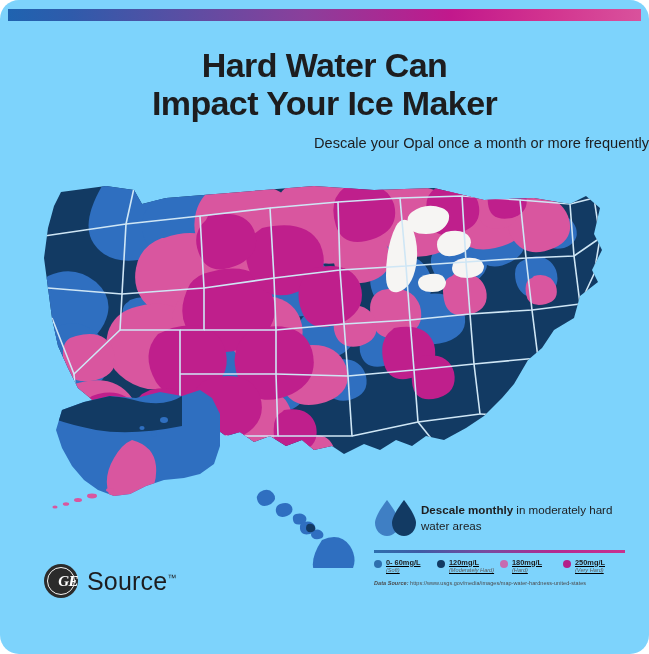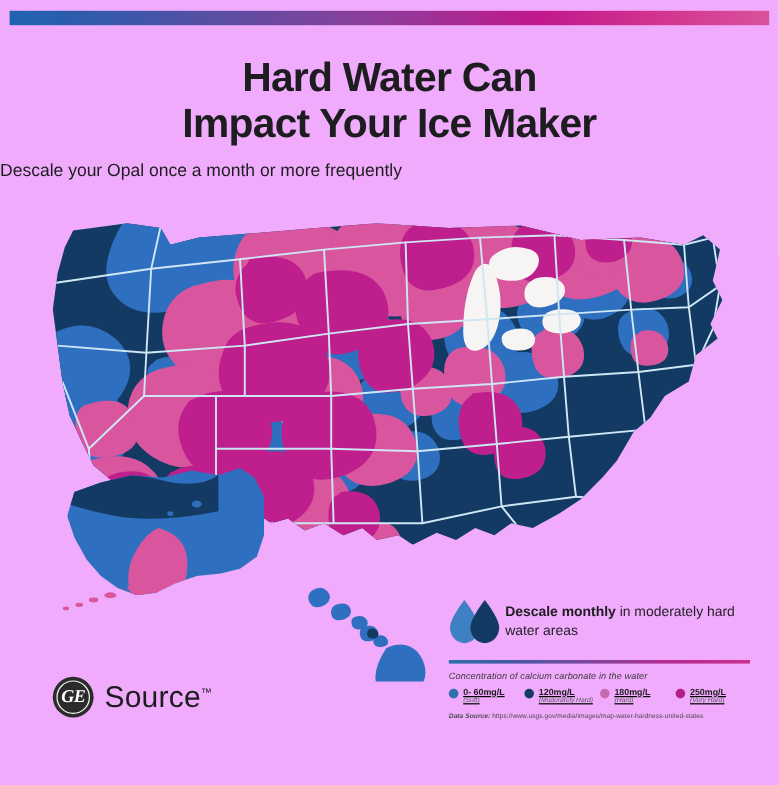--- a/index.html
+++ b/index.html
@@ -3,62 +3,63 @@
 <meta charset="utf-8">
 <style>
   * { margin:0; padding:0; box-sizing:border-box; }
   html,body{ background:#ffffff; }
   body{
     font-family:"Liberation Sans", sans-serif;
     width:649px; height:654px; overflow:hidden; position:relative;
   }
   .poster{
     position:absolute; inset:0;
-    background:#f0abfc;
+    background:#7dd3fc;
     overflow:hidden;
+    border-radius:19px;
   }
   
   .topbar{
     position:absolute; left:8px; top:9px; width:633px; height:12px;
     background:linear-gradient(90deg,#1f63b0 0%,#2f5bab 10%,#5b4ea3 28%,#8b3f9b 47%,#c2188c 70%,#d2338f 85%,#d9529c 100%);
   }
   
   .headline{
     position:absolute; left:0; right:0; top:46px;
     text-align:center;
     font-weight:bold;
     font-size:34px;
     line-height:1.12;
     letter-spacing:-0.6px;
     color:#1d1d1f;
   }
   .headline .l2{ display:block; }
   .subhead{
     position:absolute; left:0; right:0; top:133px;
-    text-align:left;
+    text-align:right;
     font-size:14.6px;
     line-height:1.45;
     color:#1d1d1f;
     font-weight:500;
   }
   .subhead span{ display:block; }
   
   .mapwrap{
     position:absolute; left:14px; top:178px; width:620px; height:390px;
   }
   .mapwrap svg{ display:block; width:100%; height:100%; }
   
   .logo{
     position:absolute; left:44px; top:564px;
     display:flex; align-items:center; gap:9px;
   }
   .logo .mono{
     width:34px; height:34px; border-radius:50%;
     background:#2b2b2b;
-    display:flex; align-items:center; justify-content:center;
+    display:flex; align-items:center; justify-content:flex-end;
     position:relative;
   }
   .logo .mono::after{
     content:""; position:absolute; inset:3px; border-radius:50%;
     border:1.2px solid #f6f5f3;
   }
   .logo .mono em{
     font-family:"Liberation Serif", serif;
     font-style:italic; font-weight:bold;
     color:#ffffff; font-size:15px; letter-spacing:-0.5px;
@@ -310,21 +311,20 @@
         </svg>
       </div>
       <div class="legtext">
         <b>Descale monthly</b><span> in moderately hard water areas</span>
       </div>
     </div>
 
 
     <div class="divider"></div>
 
-    <div class="conc-title">Concentration of calcium carbonate in the water</div>
 
     <div class="scale">
       <div class="scale-item">
         <span class="dot" style="background:#2e6fae"></span>
         <span class="scale-lbl">
           <span class="v">0- 60mg/L</span>
           <span class="q">(Soft)</span>
         </span>
       </div>
       <div class="scale-item">

